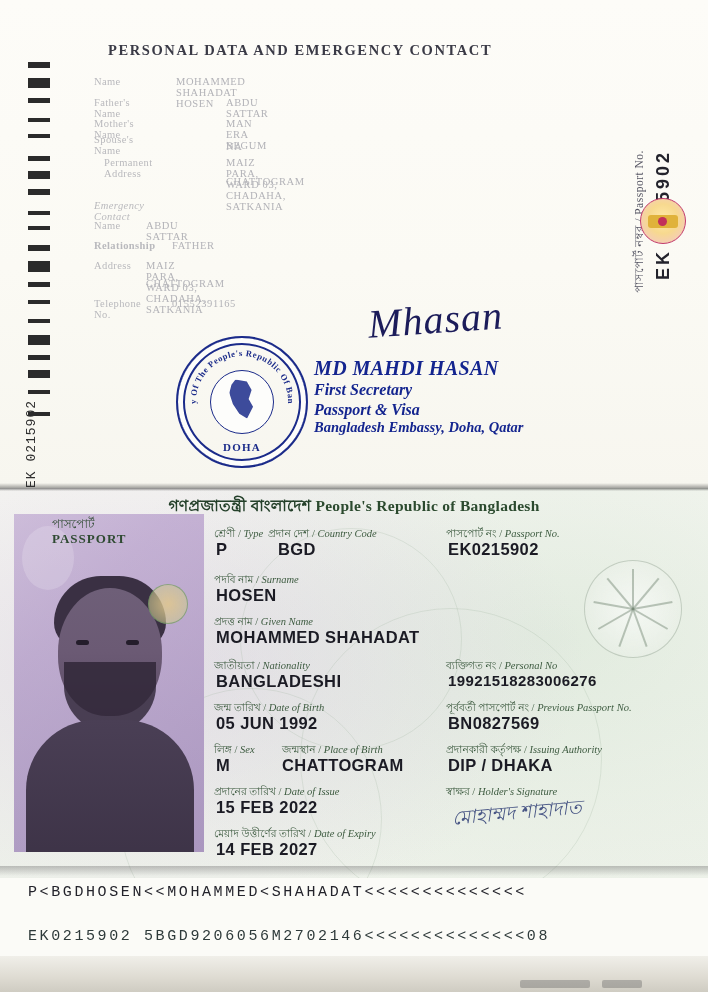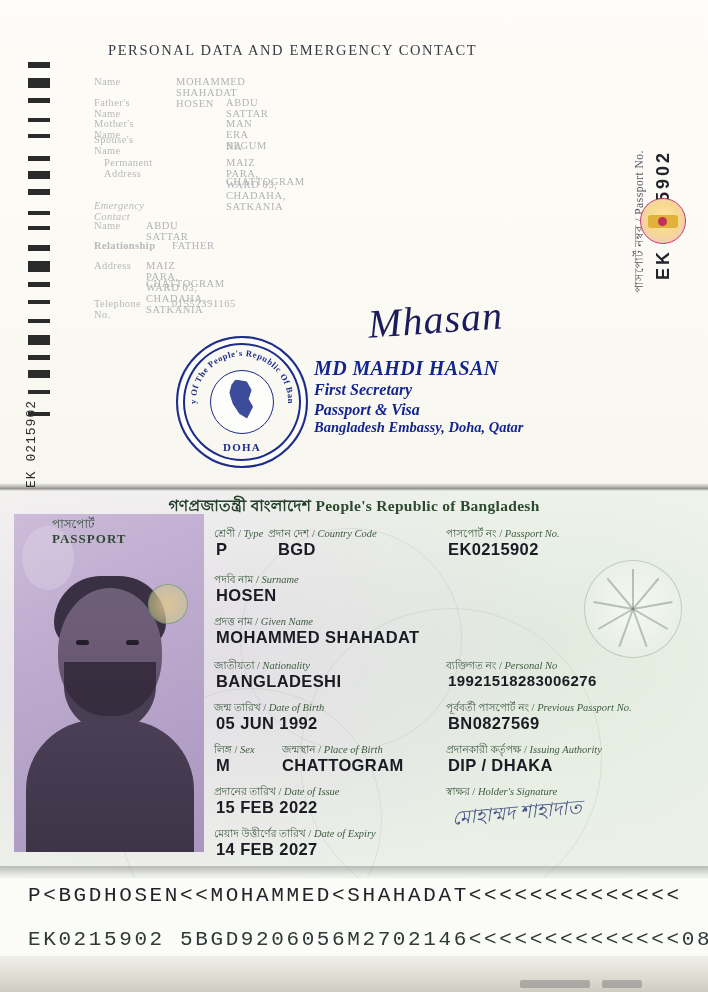--- a/index.html
+++ b/index.html
@@ -60,21 +60,21 @@
     writing-mode: vertical-rl;
     transform: rotate(180deg);
     white-space: nowrap;
   }
 
   #top-heading {
     position: absolute;
     left: 108px; top: 42px;
     font-family: "Liberation Serif", serif;
     font-size: 14.5px;
-    font-weight: normal;
+    font-weight: bold;
     letter-spacing: 1.6px;
     color: #3a3a46;
   }
 
   .faint-block { position: absolute; }
   .flabel {
     position: absolute;
     font-family: "Liberation Serif", serif;
     font-size: 10.5px;
     letter-spacing: .4px;
@@ -379,21 +379,21 @@
   #mrz {
     position: absolute;
     left: 0; top: 878px;
     width: 708px; height: 78px;
     background: #fbfbf7;
   }
   #mrz .line {
     position: absolute;
     left: 28px;
     font-family: "Liberation Mono", monospace;
-    font-size: 21px;
+    font-size: 15px;
     letter-spacing: 2.6px;
     color: #23232b;
     white-space: nowrap;
   }
   #mrz .l1 { top: 6px; }
   #mrz .l2 { top: 50px; color: #2e3a3a; }
   #mrz-band {
     position: absolute;
     left: 0; top: 866px;
     width: 708px; height: 10px;

